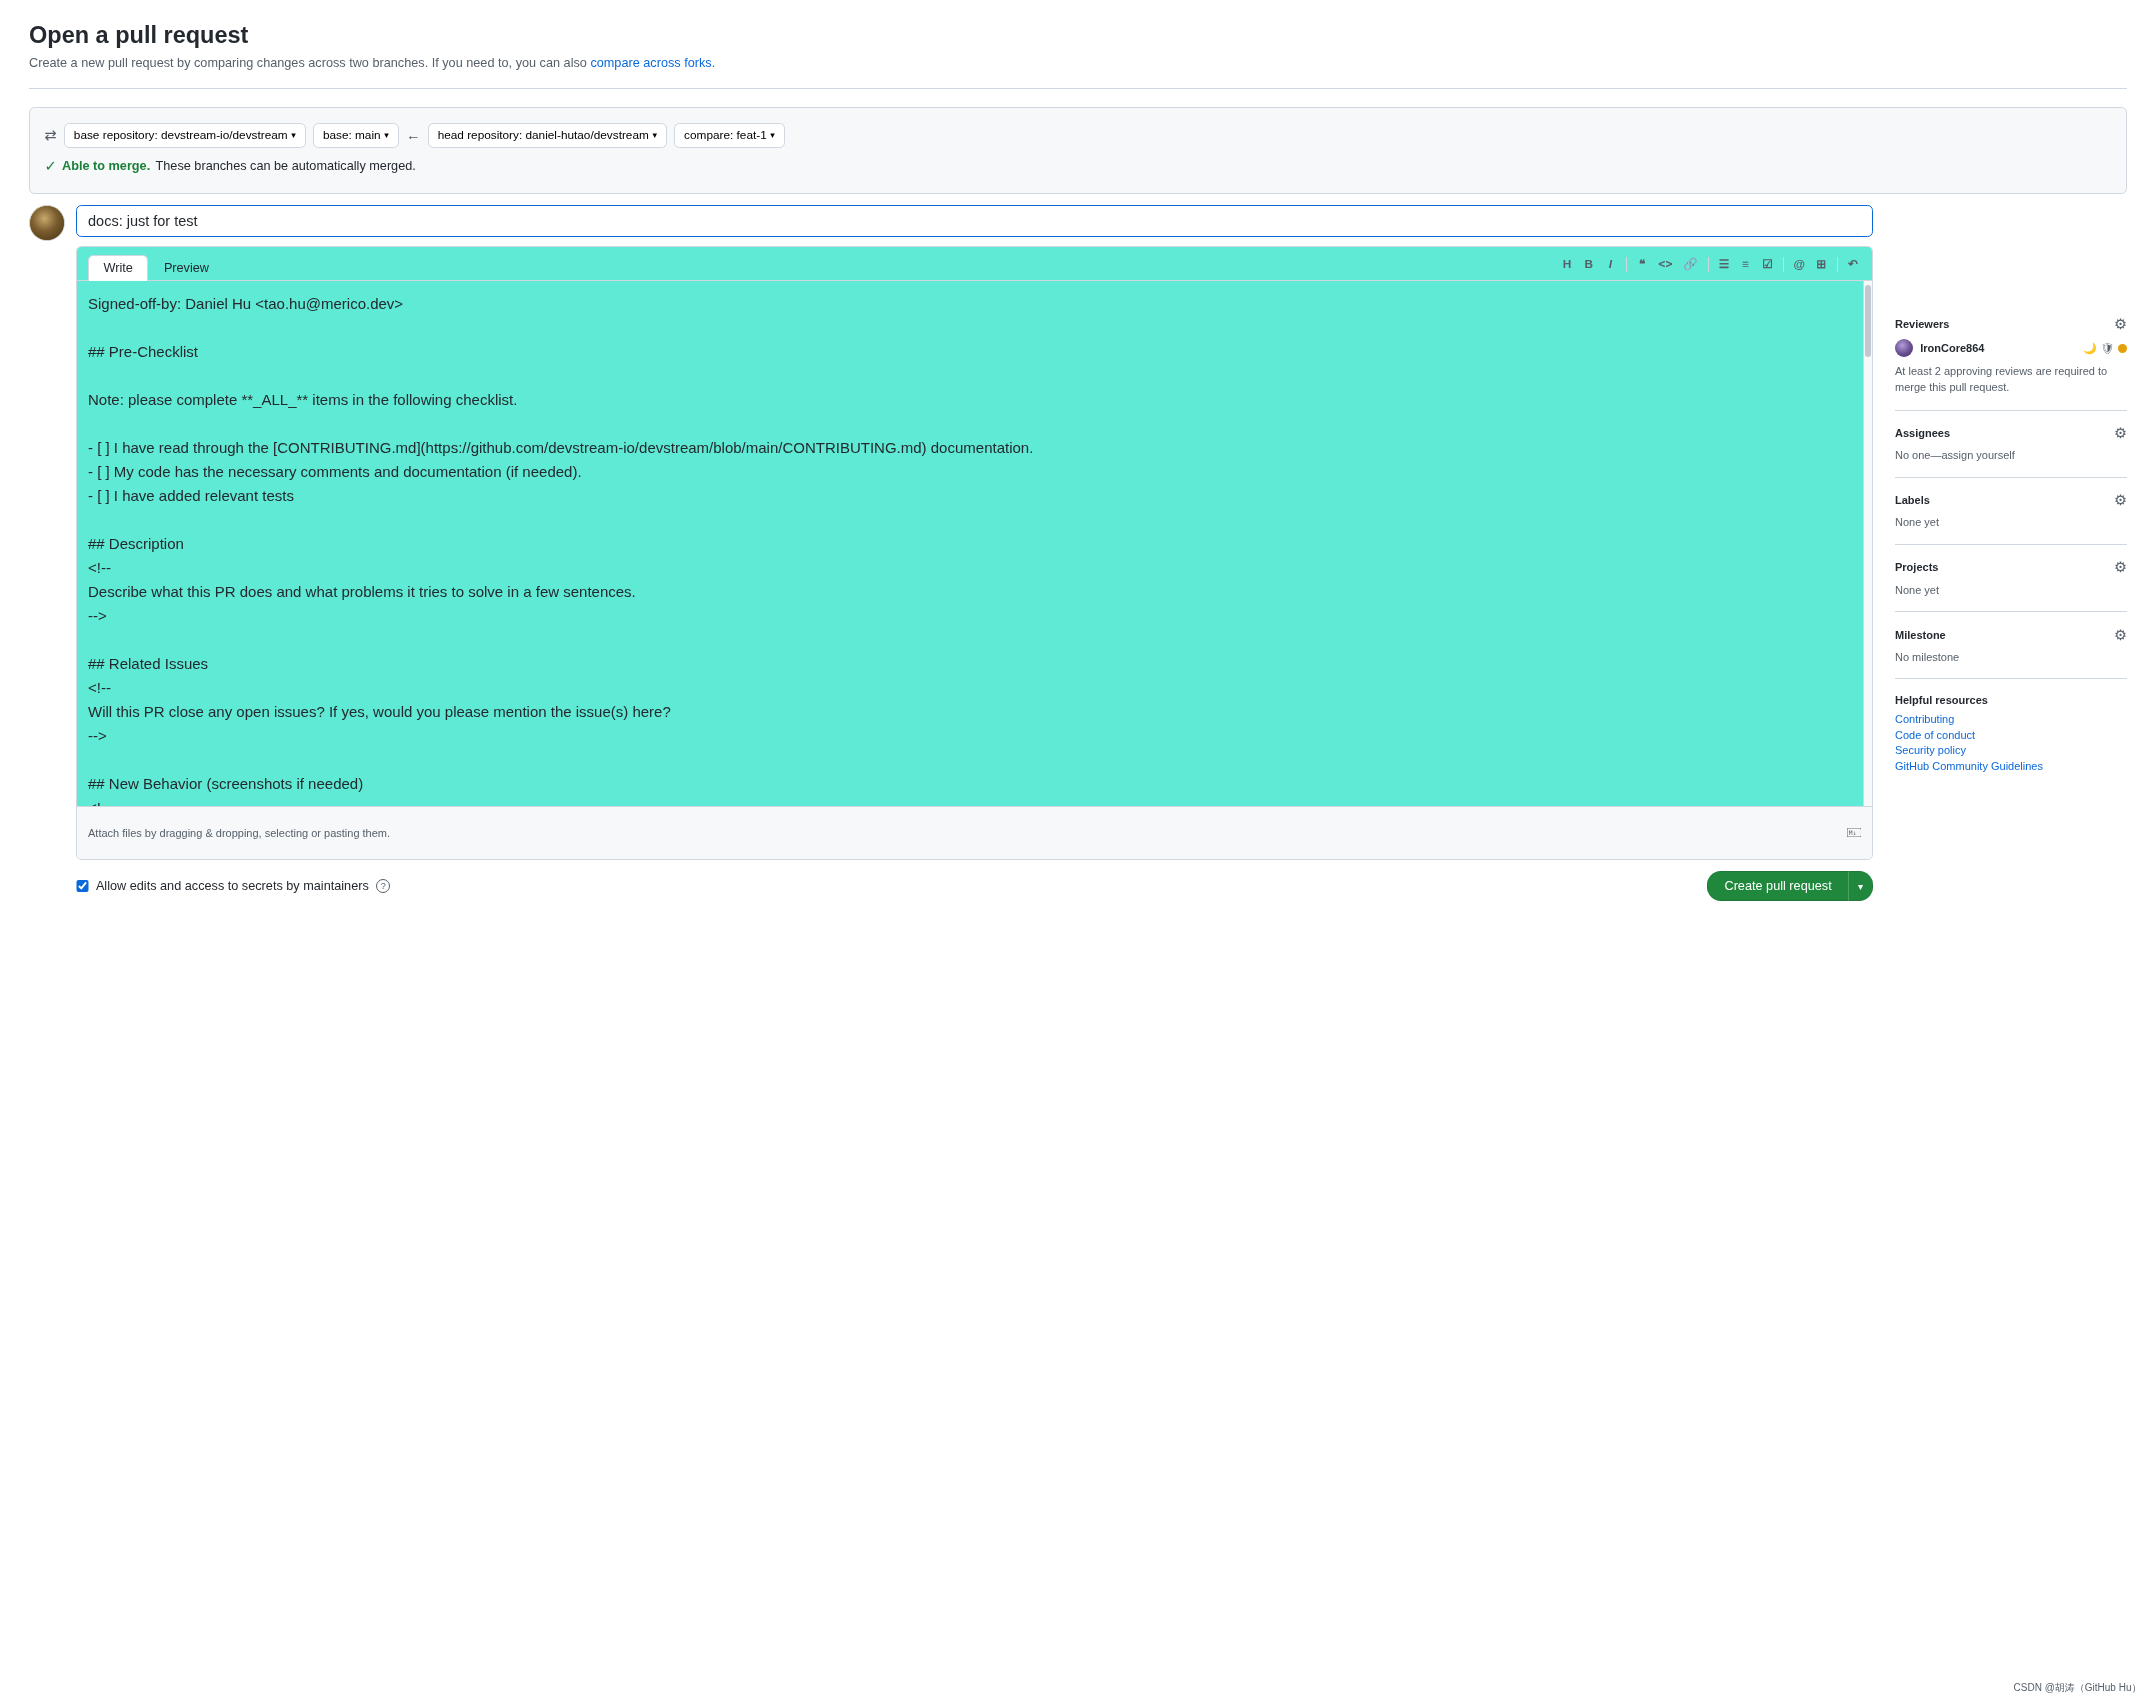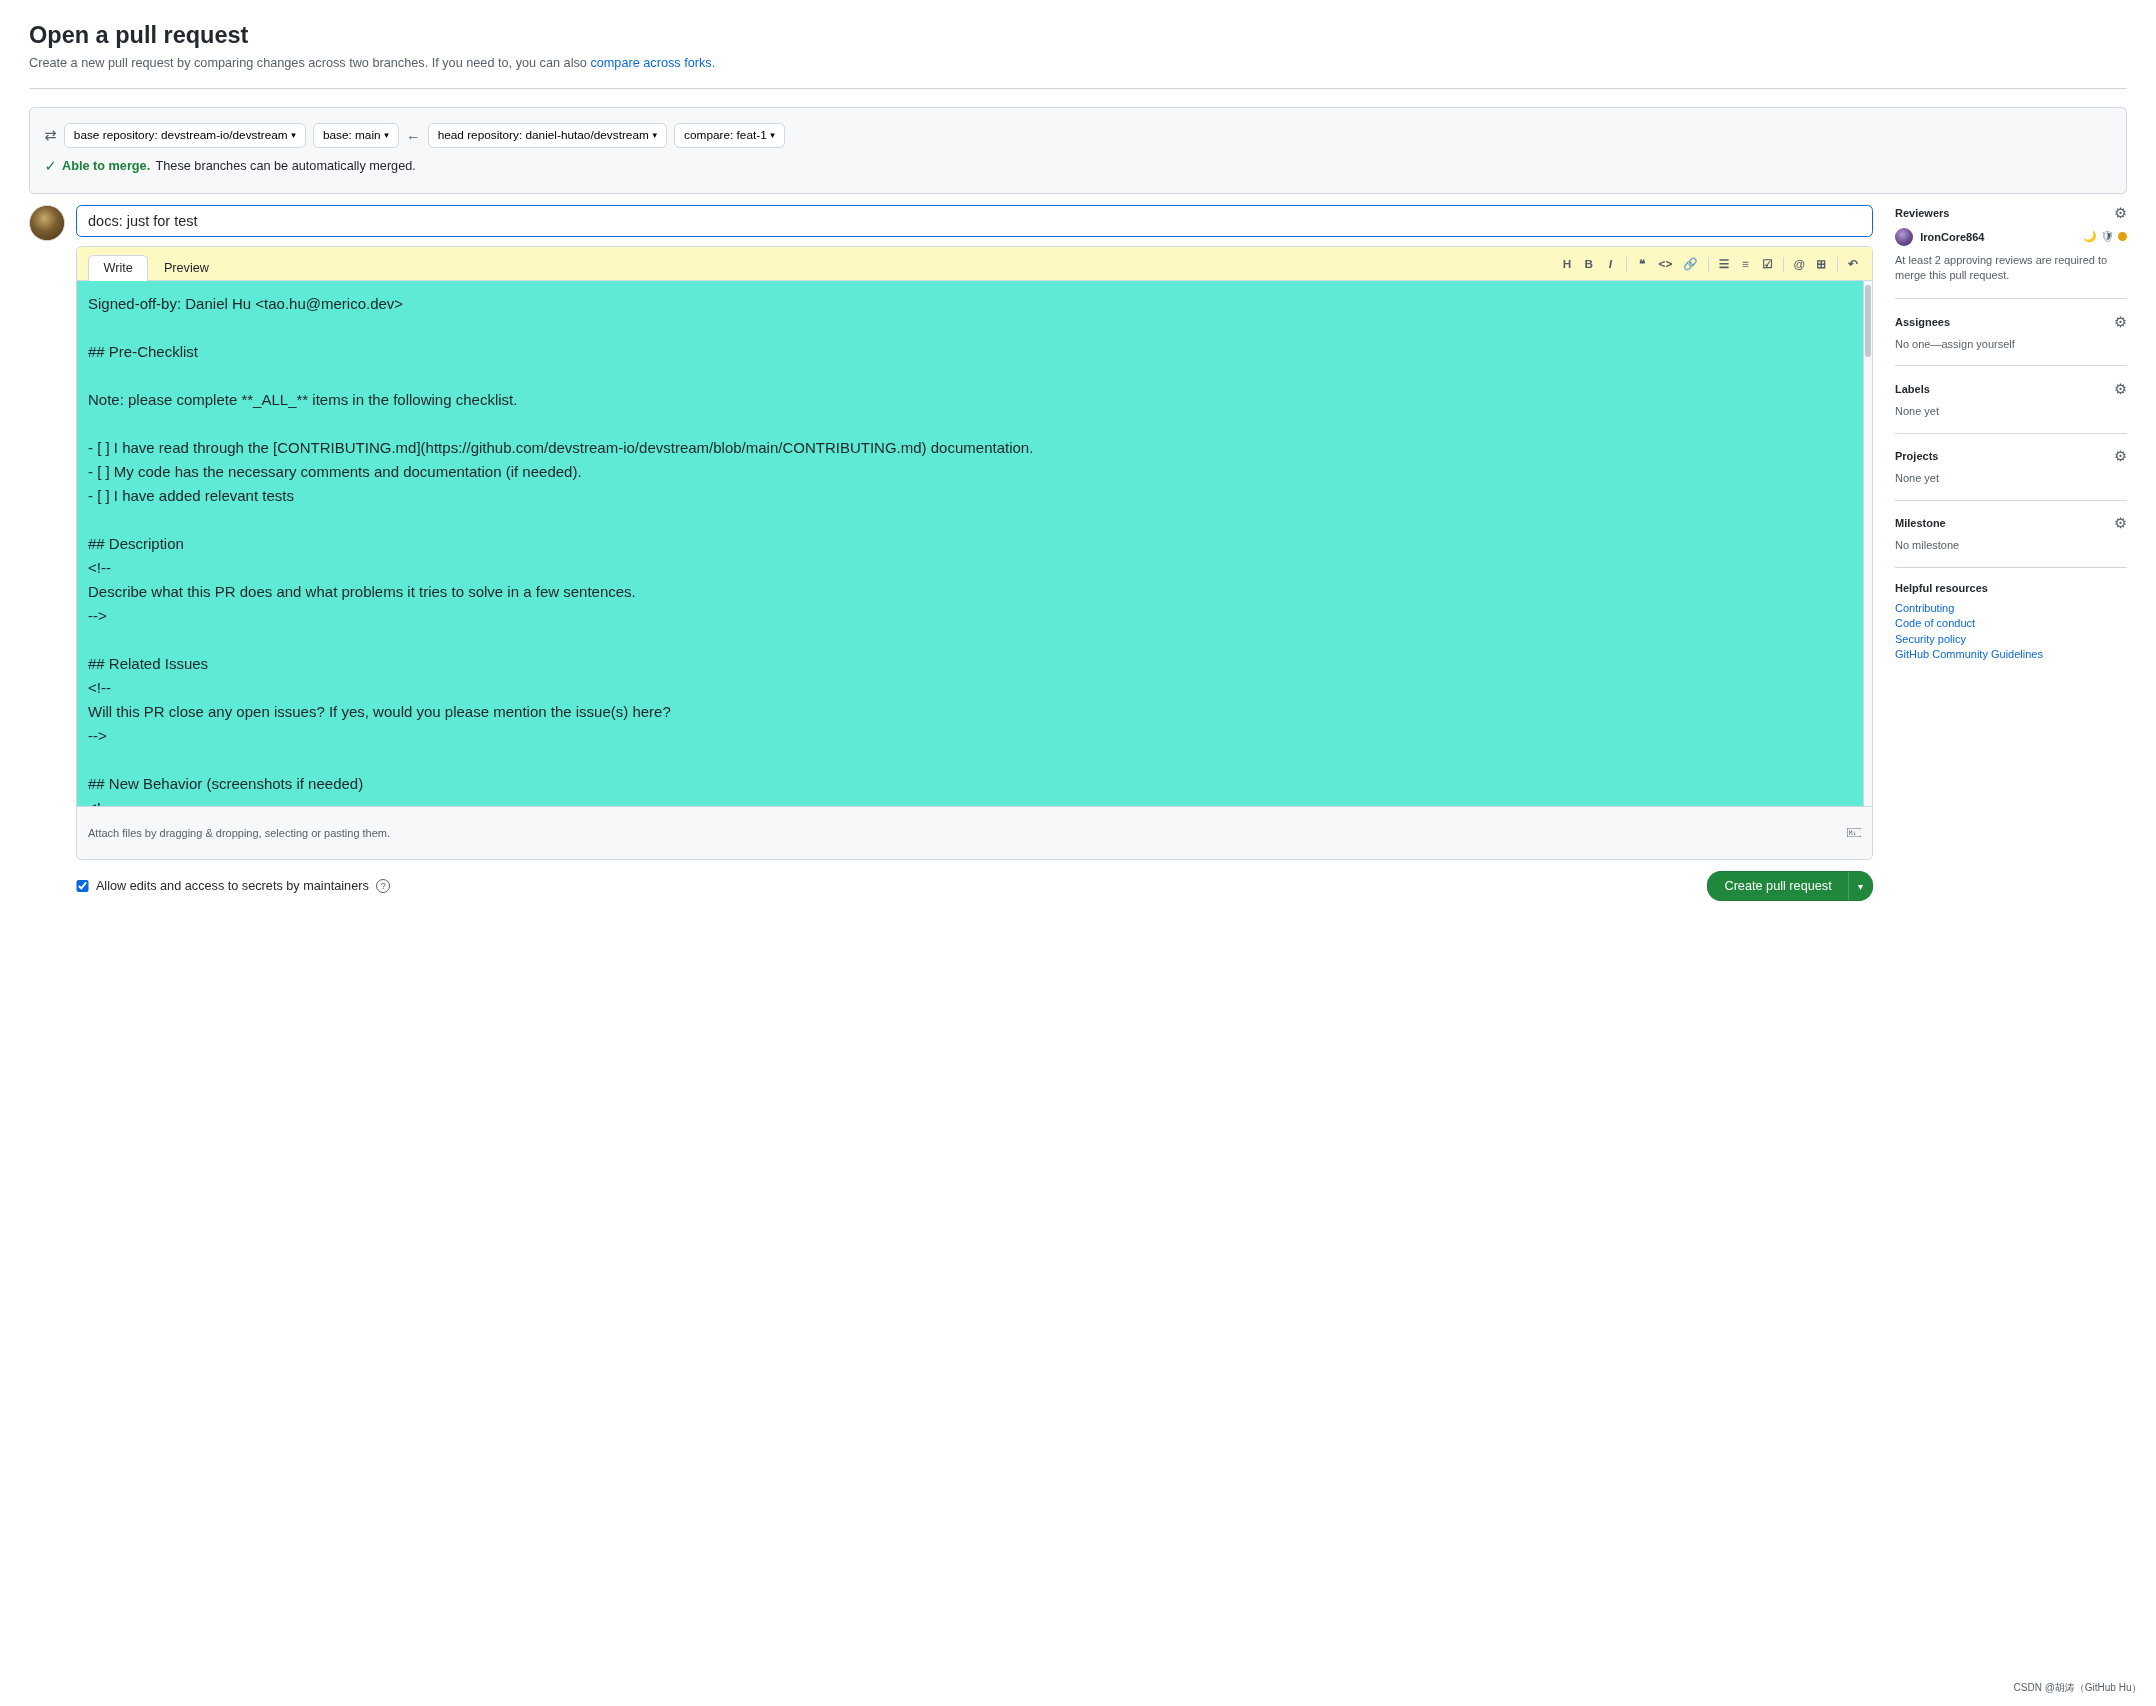--- a/index.html
+++ b/index.html
@@ -61,21 +61,21 @@
       align-items: center;
       gap: 5.4px;
       font-size: 12.7px;
       padding: 3.6px 0;
     }
     .merge-status .check { color: #1a7f37; font-size: 14.5px; }
     .merge-status .able { color: #1a7f37; font-weight: 600; }
     .main-layout {
       display: flex;
       gap: 22px;
-      align-items: flex-start;
+      align-items: center;
     }
     .left-panel {
       flex: 1;
       min-width: 0;
     }
     .right-panel {
       width: 232px;
       flex-shrink: 0;
     }
     .avatar-row {
@@ -116,21 +116,21 @@
       border: 0.9px solid #d0d7de;
       border-radius: 5.4px;
       overflow: hidden;
     }
     .editor-tabs {
       display: flex;
       align-items: center;
       justify-content: space-between;
       padding: 7.2px 11px 0;
       border-bottom: 0.9px solid #d0d7de;
-      background: #fef9c3;
+      background: #5eead4;
     }
     .tabs-left {
       display: flex;
       gap: 0;
     }
     .tab {
       padding: 5.4px 14.5px;
       font-size: 12.7px;
       cursor: pointer;
       border: 0.9px solid transparent;

